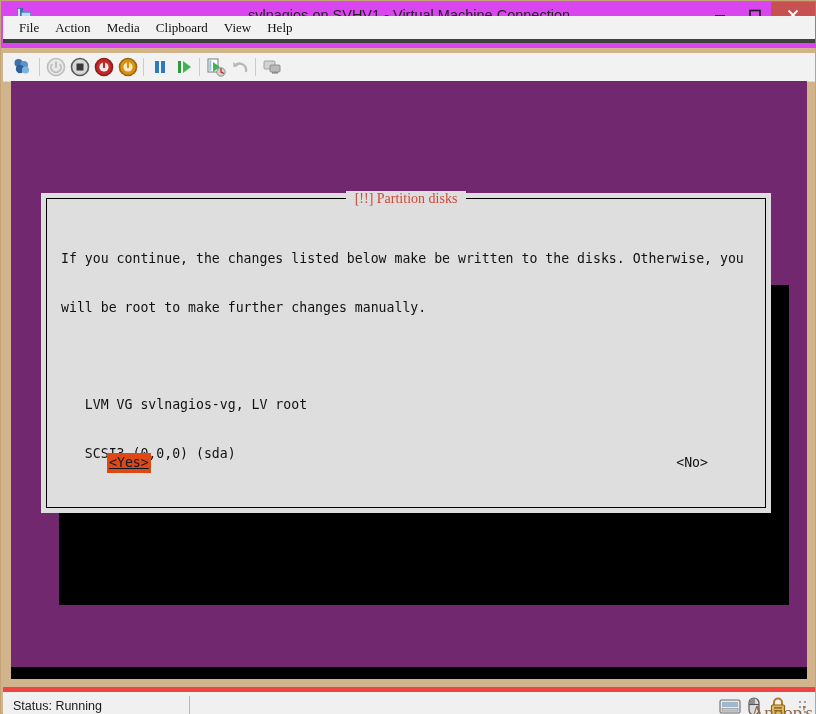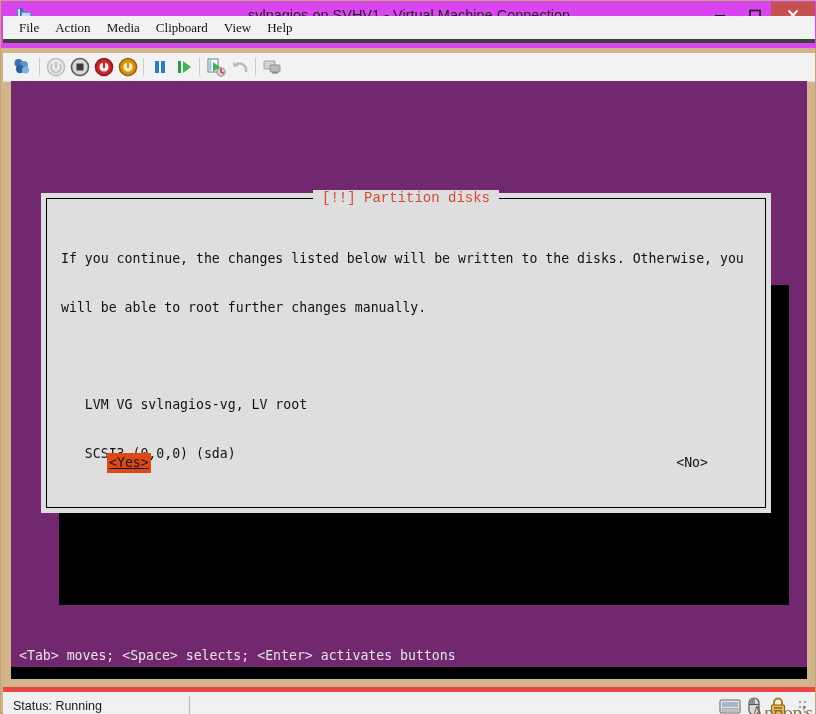--- a/index.html
+++ b/index.html
@@ -146,21 +146,21 @@
     box-sizing: border-box;
   }
   #dialog-title {
     position: absolute;
     left: 0; top: -9px;
     width: 100%;
     text-align: center;
     font-size: 14px;
     line-height: 17px;
     color: #d34836;
-    font-family: Liberation Mono, monospace;
+    font-family: Liberation Serif, serif;
     white-space: nowrap;
   }
   #dialog-title span {
     background: #dedede;
     padding: 0 9px;
   }
   #dialog-body {
     position: absolute;
     left: 14px; top: 20px;
     right: 10px;
@@ -394,41 +394,40 @@
 
     <div id="dlg-shadow"></div>
 
     <div id="dialog">
       <div id="dialog-inner">
         <div id="dialog-title">
           <span>[!!] Partition disks</span>
         </div>
 
         <div id="dialog-body">
-          <div>If you continue, the changes listed below will be written to the disks. Otherwise, you</div>
-          <div>will be able to root further changes manually.</div>
+          <div>If you continue, the changes listed below make be written to the disks. Otherwise, you</div>
+          <div>will be root to make further changes manually.</div>
           <div class="blank-line"></div>
           <div>   LVM VG svlnagios-vg, LV root</div>
           <div>   SCSI3 (0,0,0) (sda)</div>
           <div class="blank-line"></div>
           
           
           
           
           
         </div>
 
         <div id="button-row">
           <div id="btn-yes">&lt;Yes&gt;</div>
           <div id="btn-no">&lt;No&gt;</div>
         </div>
       </div>
     </div>
 
-    <div id="help-line">&lt;Tab&gt; moves; &lt;Space&gt; selects; &lt;Enter&gt; activates buttons</div>
     <div id="vm-black-strip"></div>
   </div>
 
   <div id="statusbar">
     <div id="status-text">Status: Running</div>
     <div id="status-sep"></div>
 
     <div class="status-icon" style="right:74px">
       <svg width="22" height="21" viewBox="0 0 22 21">
         <rect x="1" y="4" width="20" height="13" rx="1.5" fill="#e9e9e9" stroke="#6d6d6d" stroke-width="1.1"></rect>

